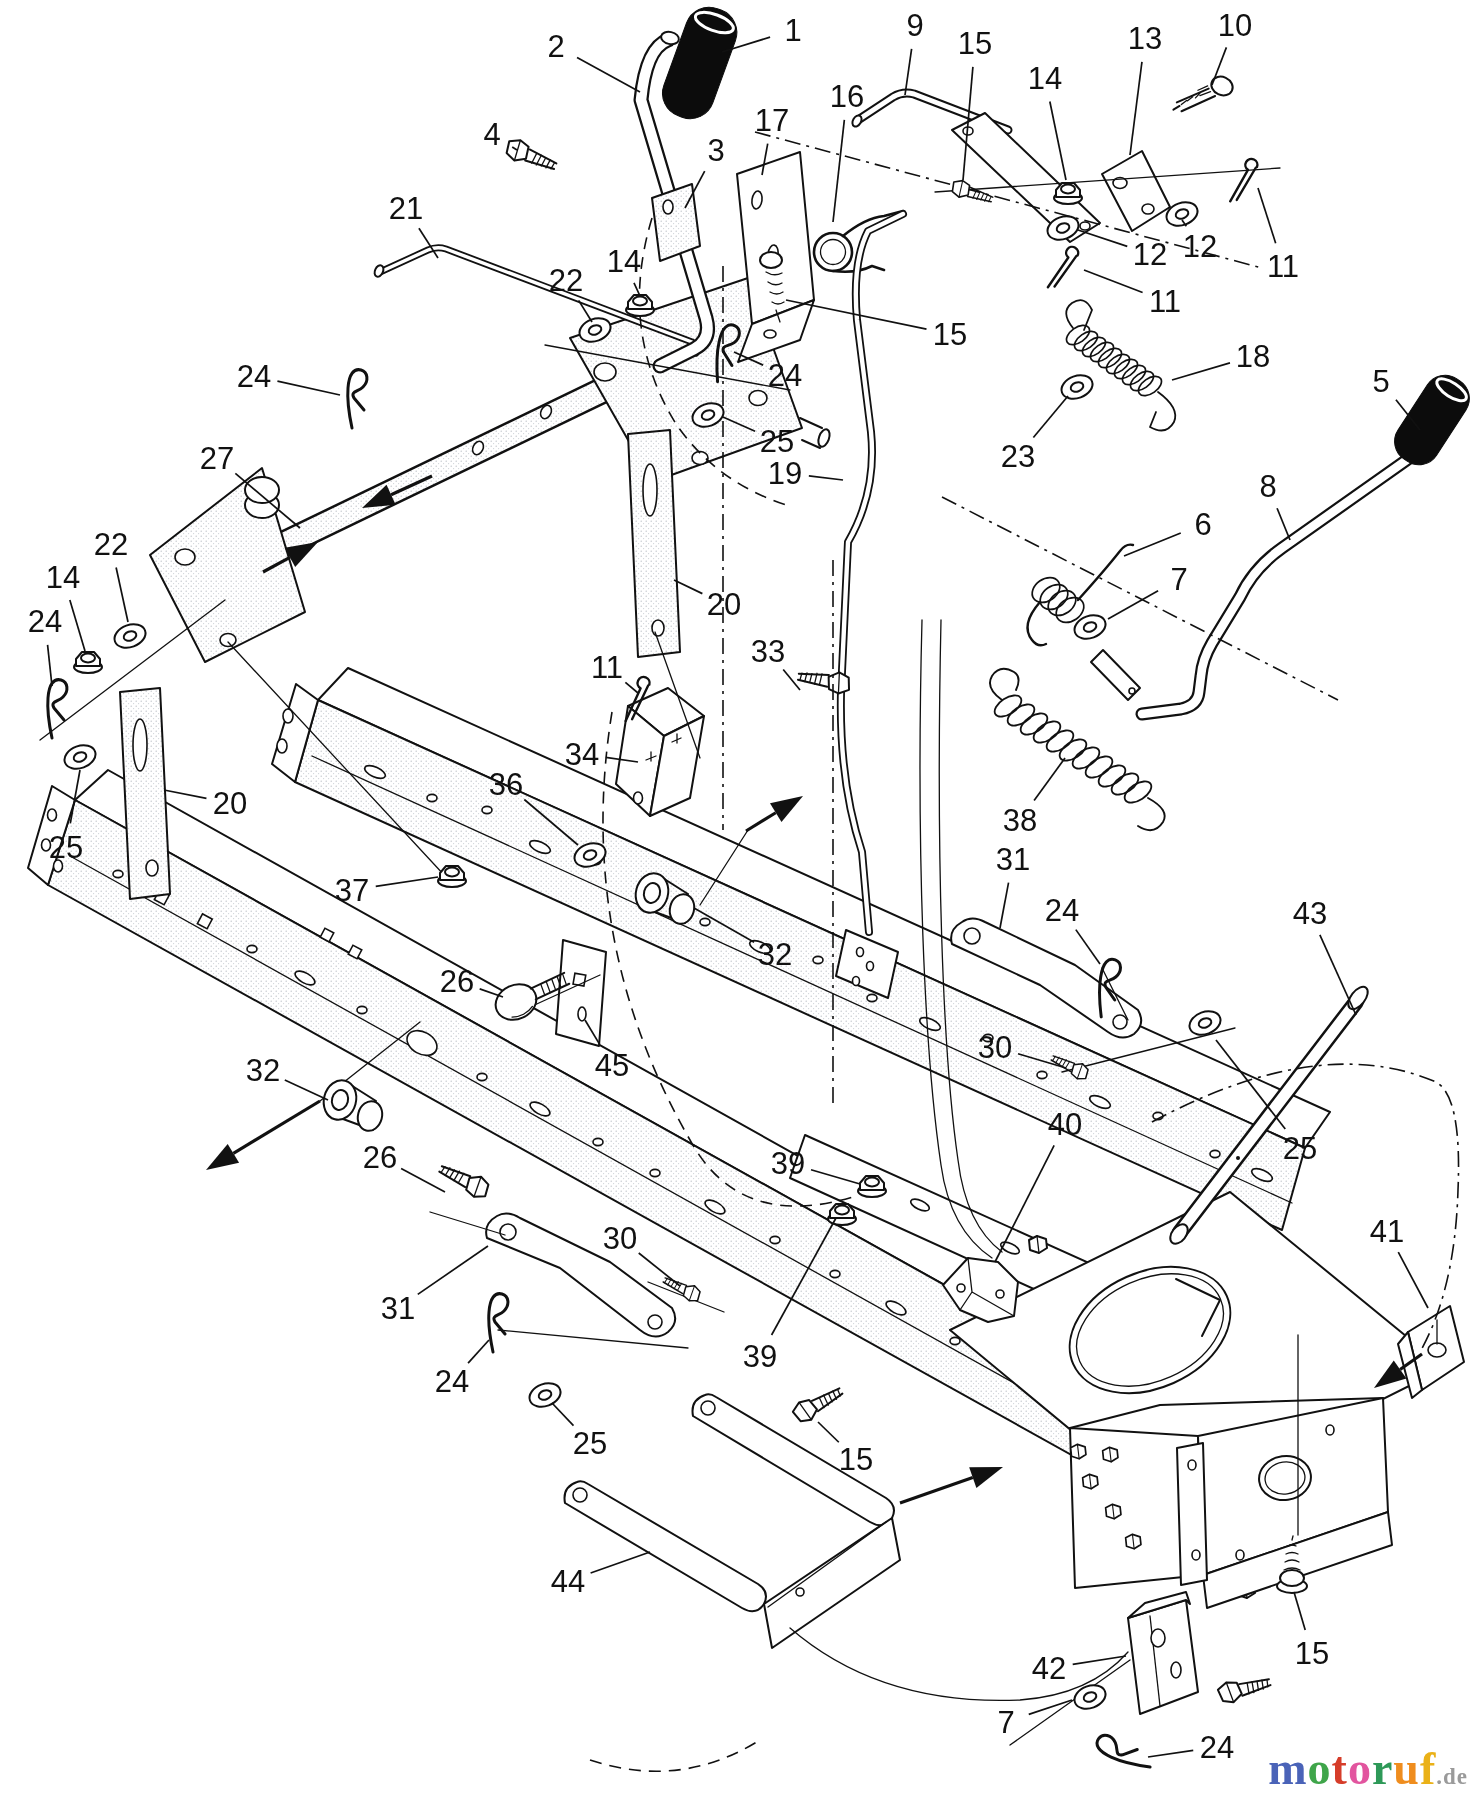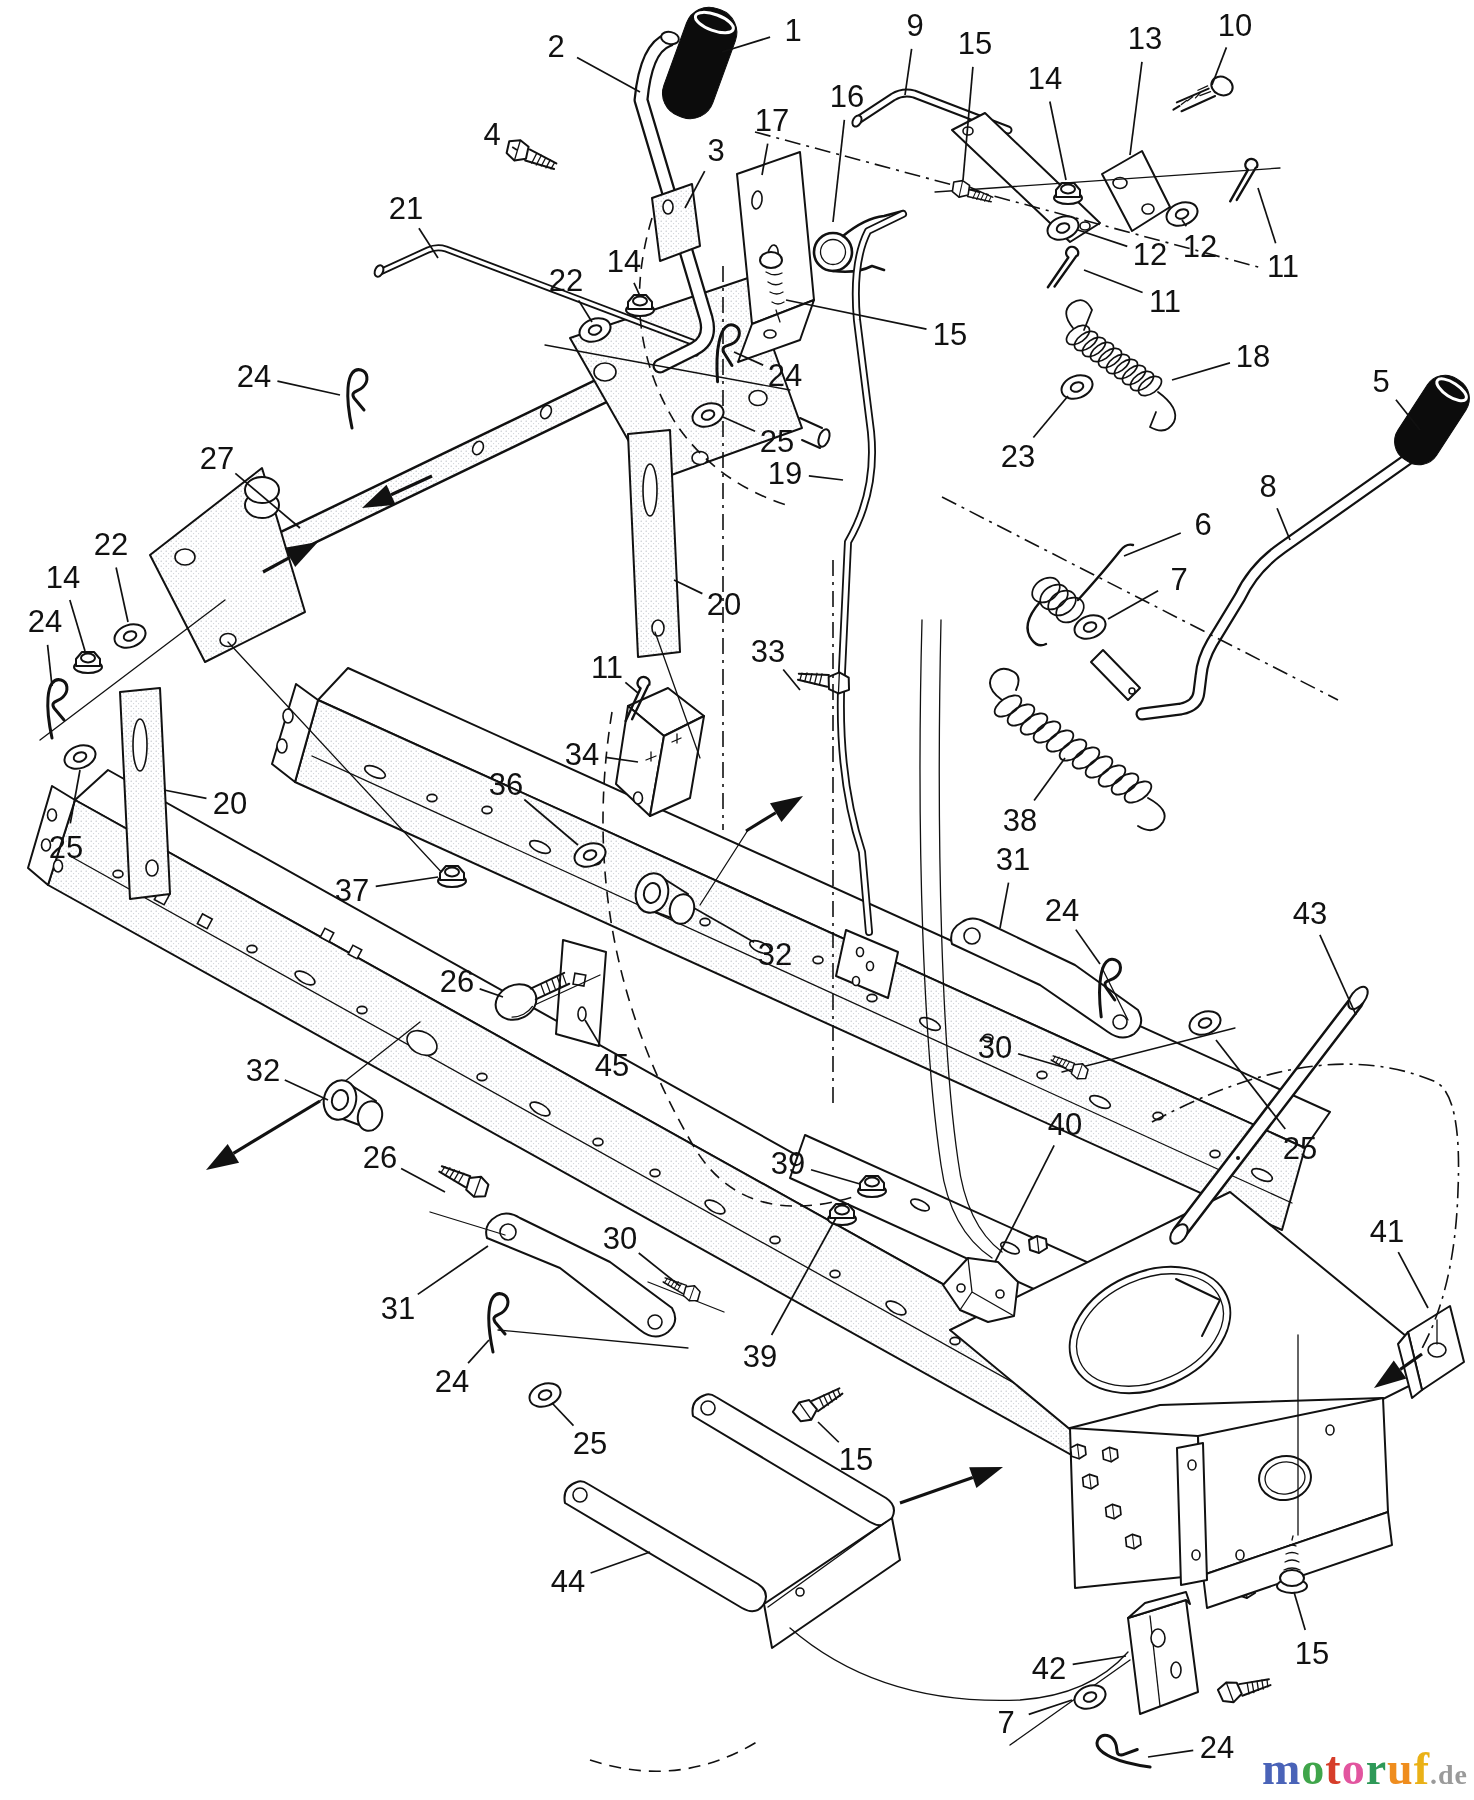--- a/index.html
+++ b/index.html
@@ -13,21 +13,21 @@
   .hole{fill:#fff;stroke:#111;stroke-width:1.6;}
   .dd{stroke:#111;fill:none;stroke-width:1.6;stroke-dasharray:16 6 3 6;}
   .dash{stroke:#111;fill:none;stroke-width:1.6;stroke-dasharray:12 8;}
   .tubeO{stroke:#111;fill:none;stroke-linecap:round;stroke-linejoin:round;}
   .tubeI{stroke:#fff;fill:none;stroke-linecap:round;stroke-linejoin:round;}
   .blk{fill:#0c0c0c;stroke:#0c0c0c;}
   .callout{font:400 31px "Liberation Sans",sans-serif;fill:#111;}
   .leader{stroke:#111;stroke-width:1.7;}
   #watermark{position:absolute;right:6px;bottom:8px;font-family:"Liberation Serif",serif;
              font-weight:bold;font-size:46px;letter-spacing:1px;line-height:1;}
-  #watermark .suffix{font-size:28px;font-weight:bold;}
+  #watermark .suffix{font-size:23px;font-weight:bold;}
 </style>
 </head>
 <body>
 
 <div id="stage">
 <svg width="1474" height="1800" viewBox="0 0 1474 1800">
   <defs>
     <pattern id="stip" width="5" height="5" patternUnits="userSpaceOnUse">
       <rect width="5" height="5" fill="#ffffff"></rect>
       <circle cx="1.2" cy="1.2" r="0.65" fill="#b7bcc2"></circle>

